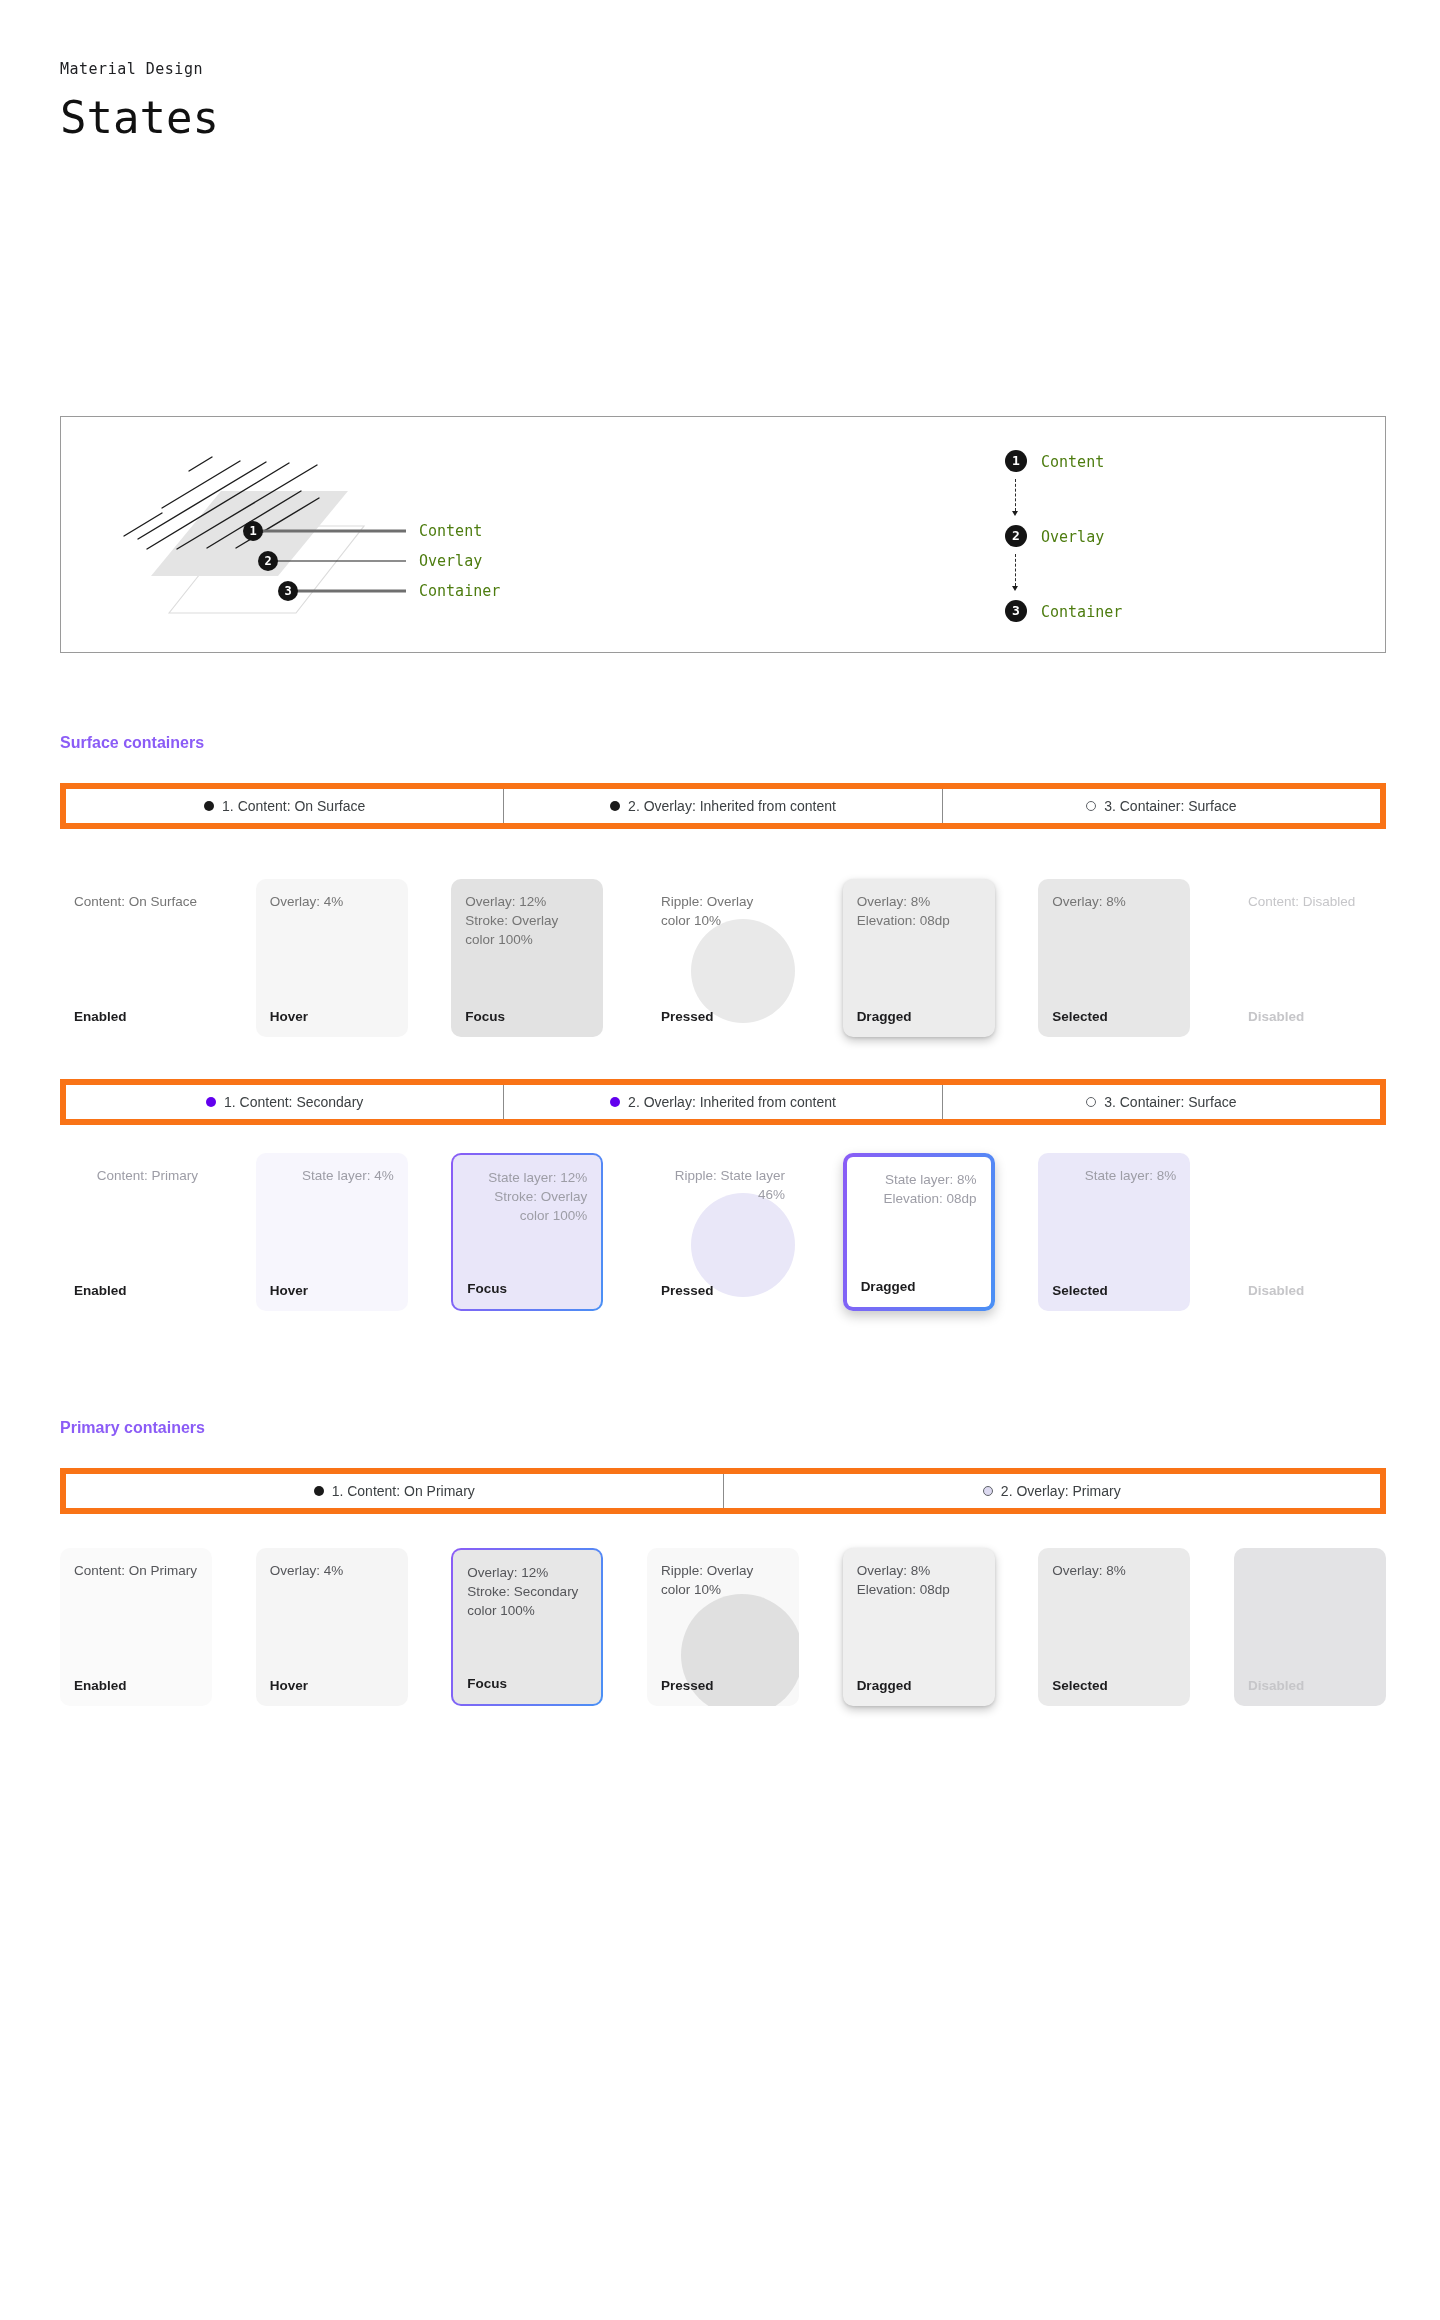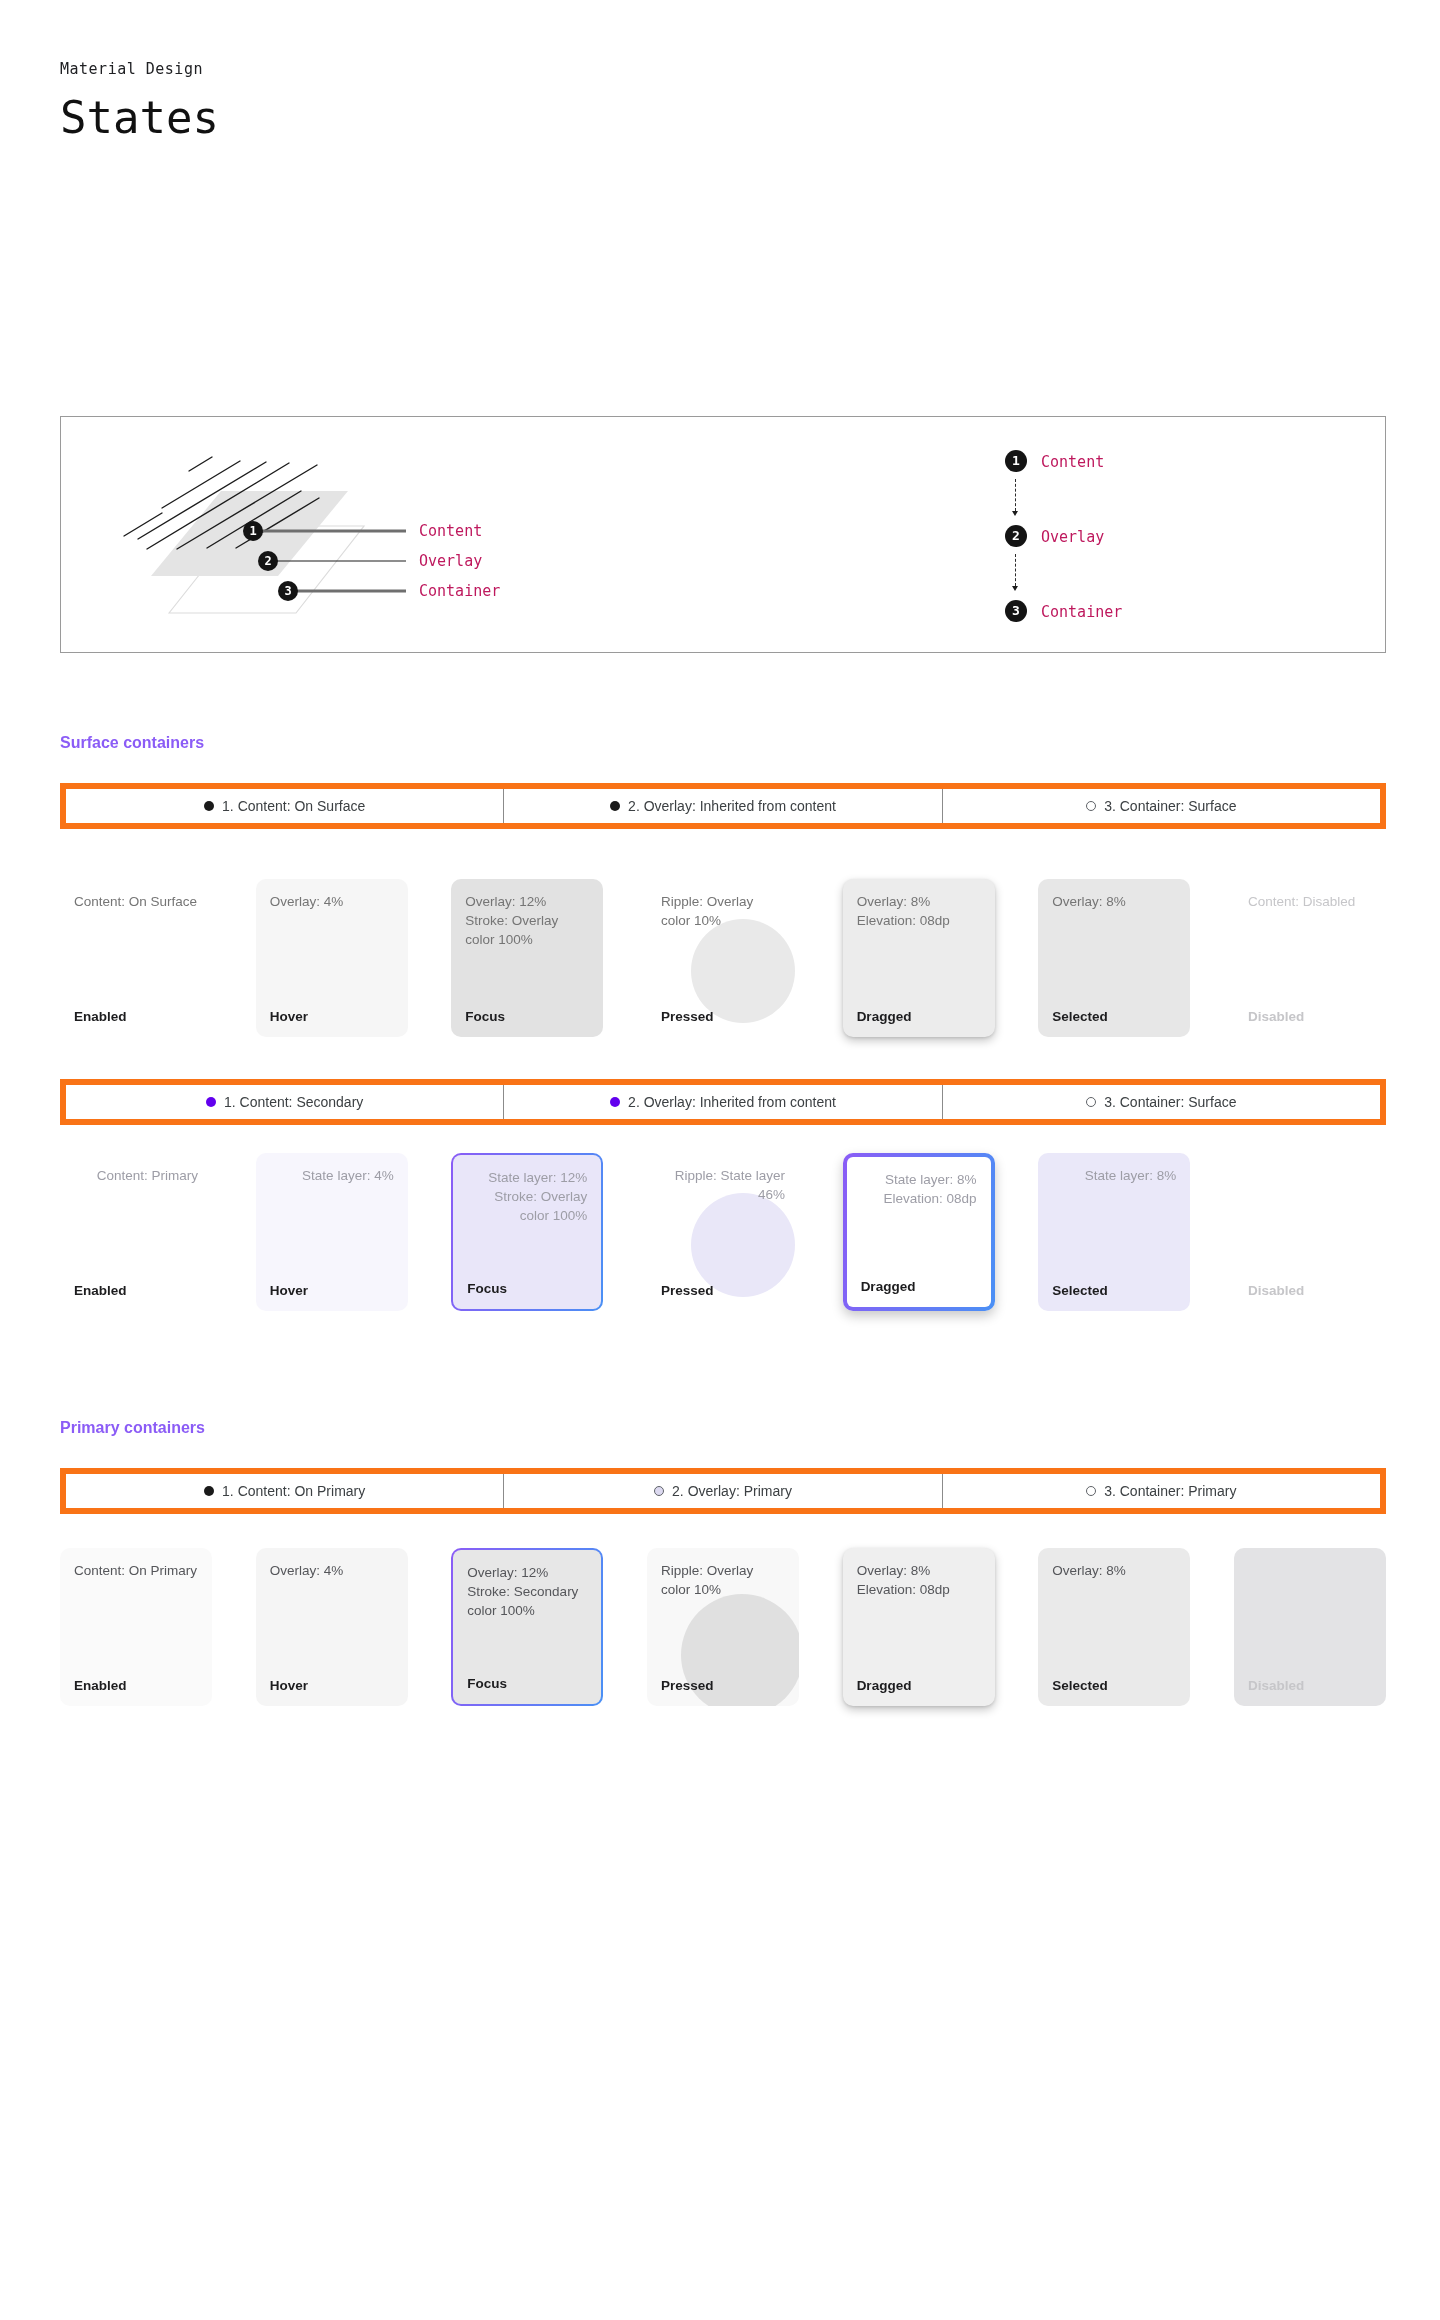--- a/index.html
+++ b/index.html
@@ -28,21 +28,21 @@
   }
   .diagram-svg { position:absolute; left:0; top:0; }
   .marker {
     position:absolute; width:20px; height:20px; border-radius:50%;
     background:#141414; color:#fff; font-family:"DejaVu Sans Mono", monospace;
     font-size:12px; line-height:20px; text-align:center; font-weight:700;
   }
   .marker.lg { width:22px; height:22px; line-height:22px; font-size:13px; }
   .dlabel {
     position:absolute; font-family:"DejaVu Sans Mono", monospace;
-    font-size:15px; line-height:16px; color:#be185d; white-space:nowrap;
+    font-size:15px; line-height:16px; color:#4d7c0f; white-space:nowrap;
   }
   .legend-arrow {
     position:absolute; left:954px; width:0; height:32px;
     border-left:1px dashed #2a2a2a;
   }
   .legend-arrow::after {
     content:""; position:absolute; left:-4px; bottom:-5px;
     border-left:3.5px solid transparent; border-right:3.5px solid transparent;
     border-top:5px solid #1c1c1c;
   }
@@ -279,24 +279,20 @@
 
   <div class="legend-table lt-3">
     <div class="legend-cell">
       <span class="bullet b-filled"></span>
       <span>1. Content: On Primary</span>
     </div>
     <div class="legend-cell">
       <span class="bullet b-lav"></span>
       <span>2. Overlay: Primary</span>
     </div>
-    <div class="legend-cell">
-      <span class="bullet b-outline"></span>
-      <span>3. Container: Primary</span>
-    </div>
   </div>
 
   <div class="cards-row cr-3">
     <div class="card r3-enab">
       <div class="card-content t-r3">Content: On Primary</div>
       <div class="card-label">Enabled</div>
     </div>
     <div class="card r3-hover">
       <div class="card-content t-r3">Overlay: 4%</div>
       <div class="card-label">Hover</div>

